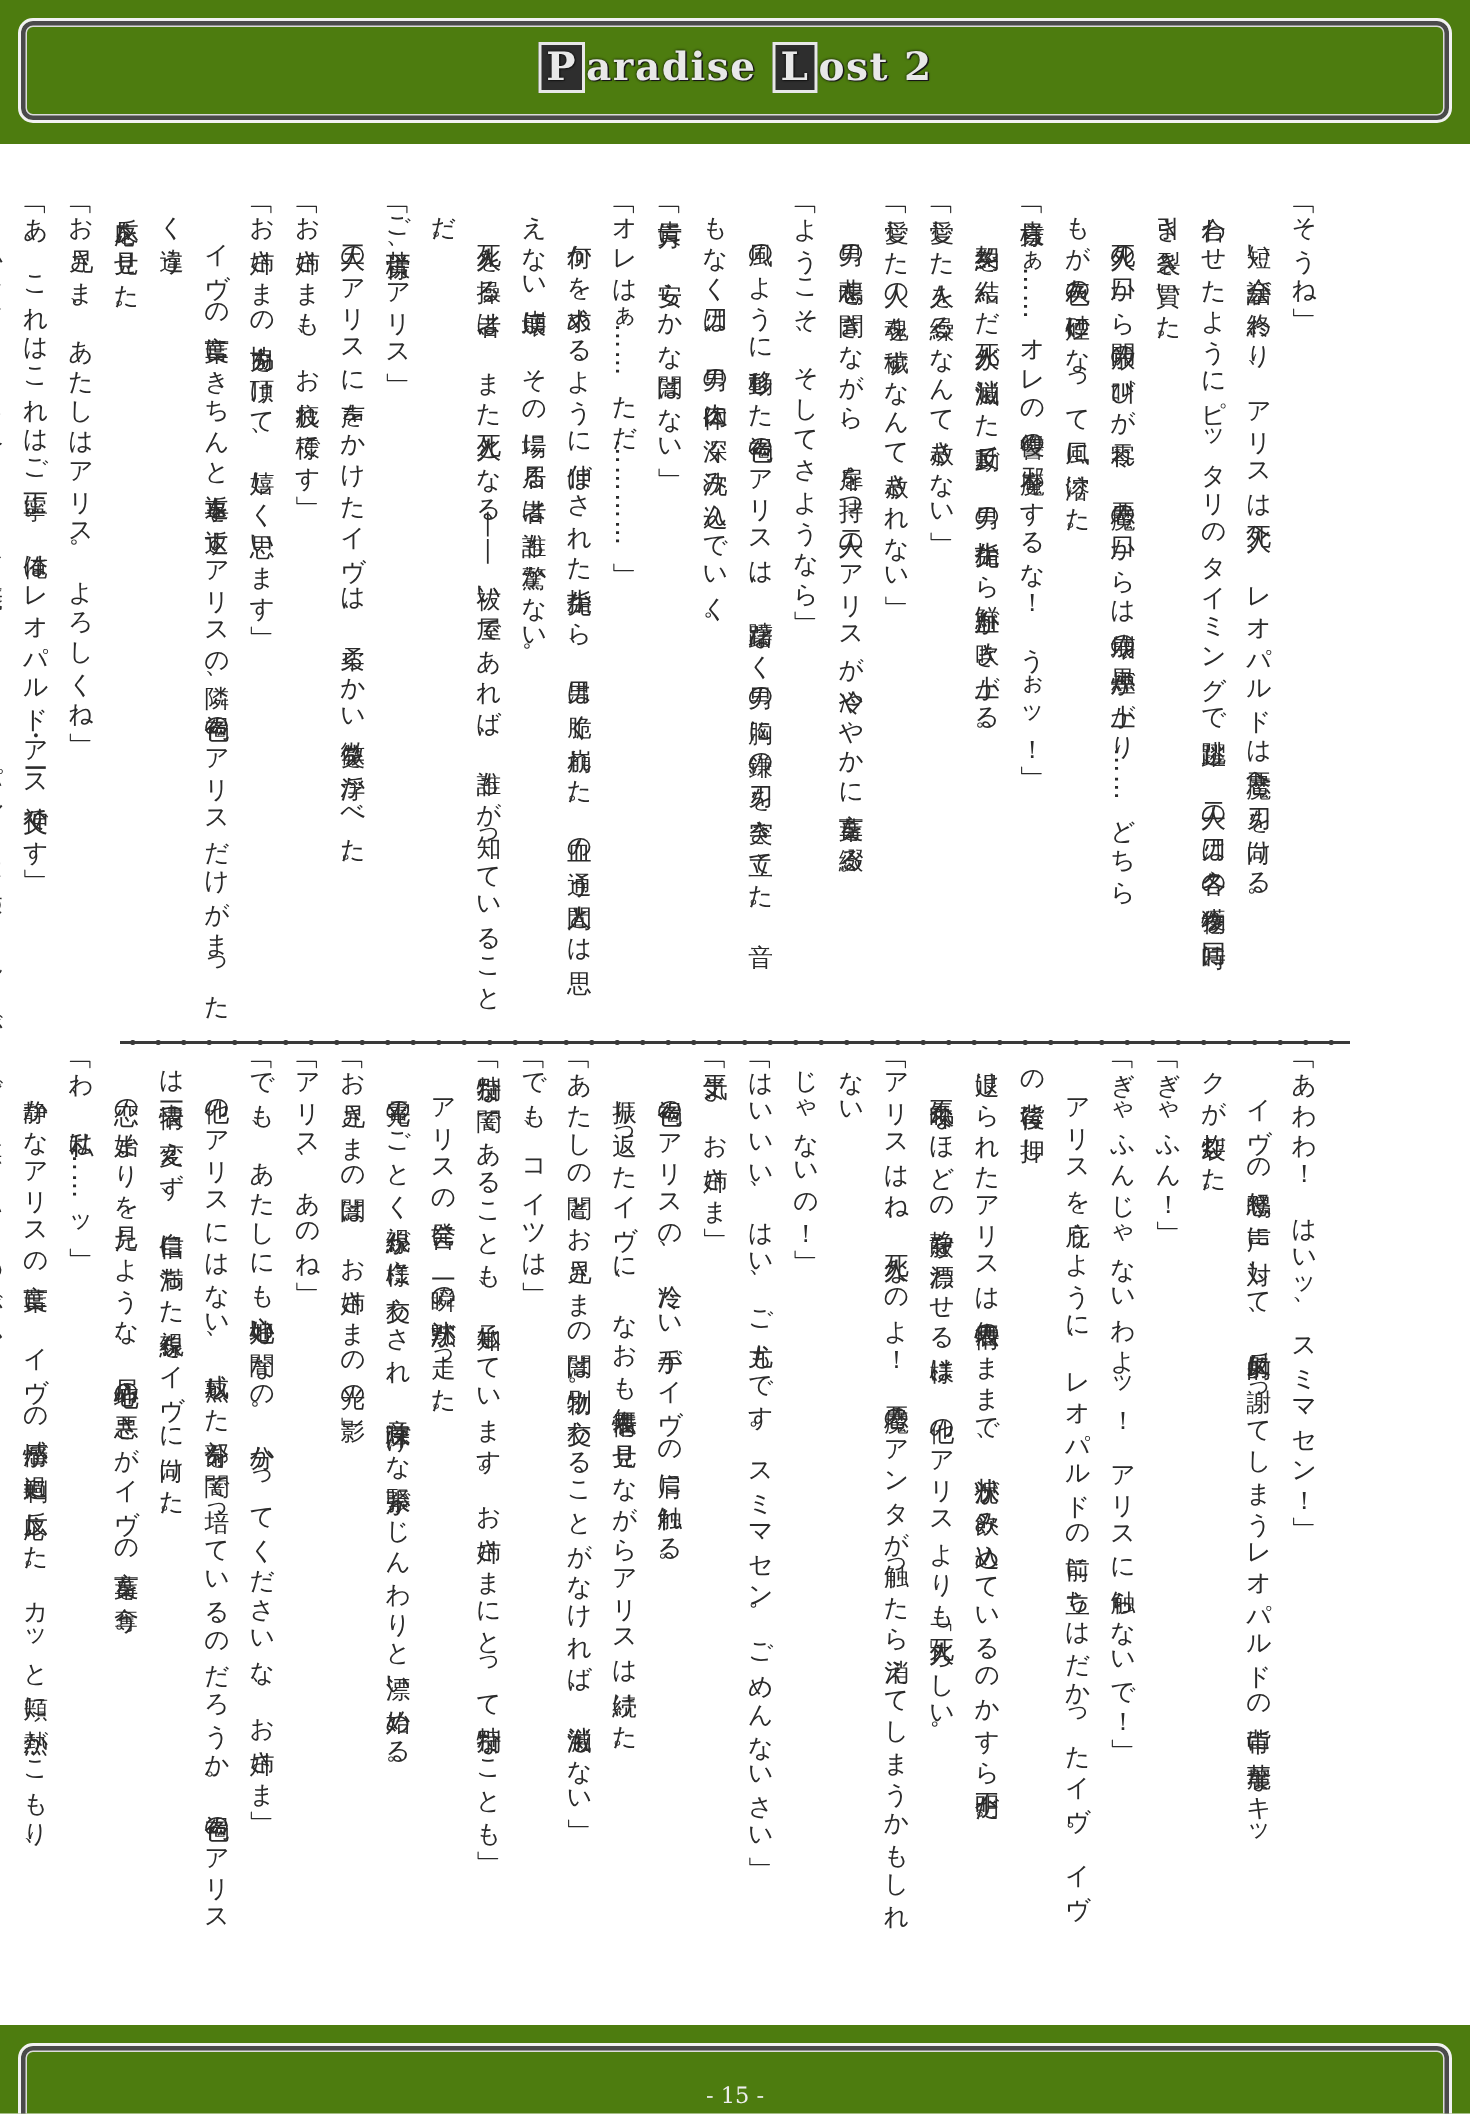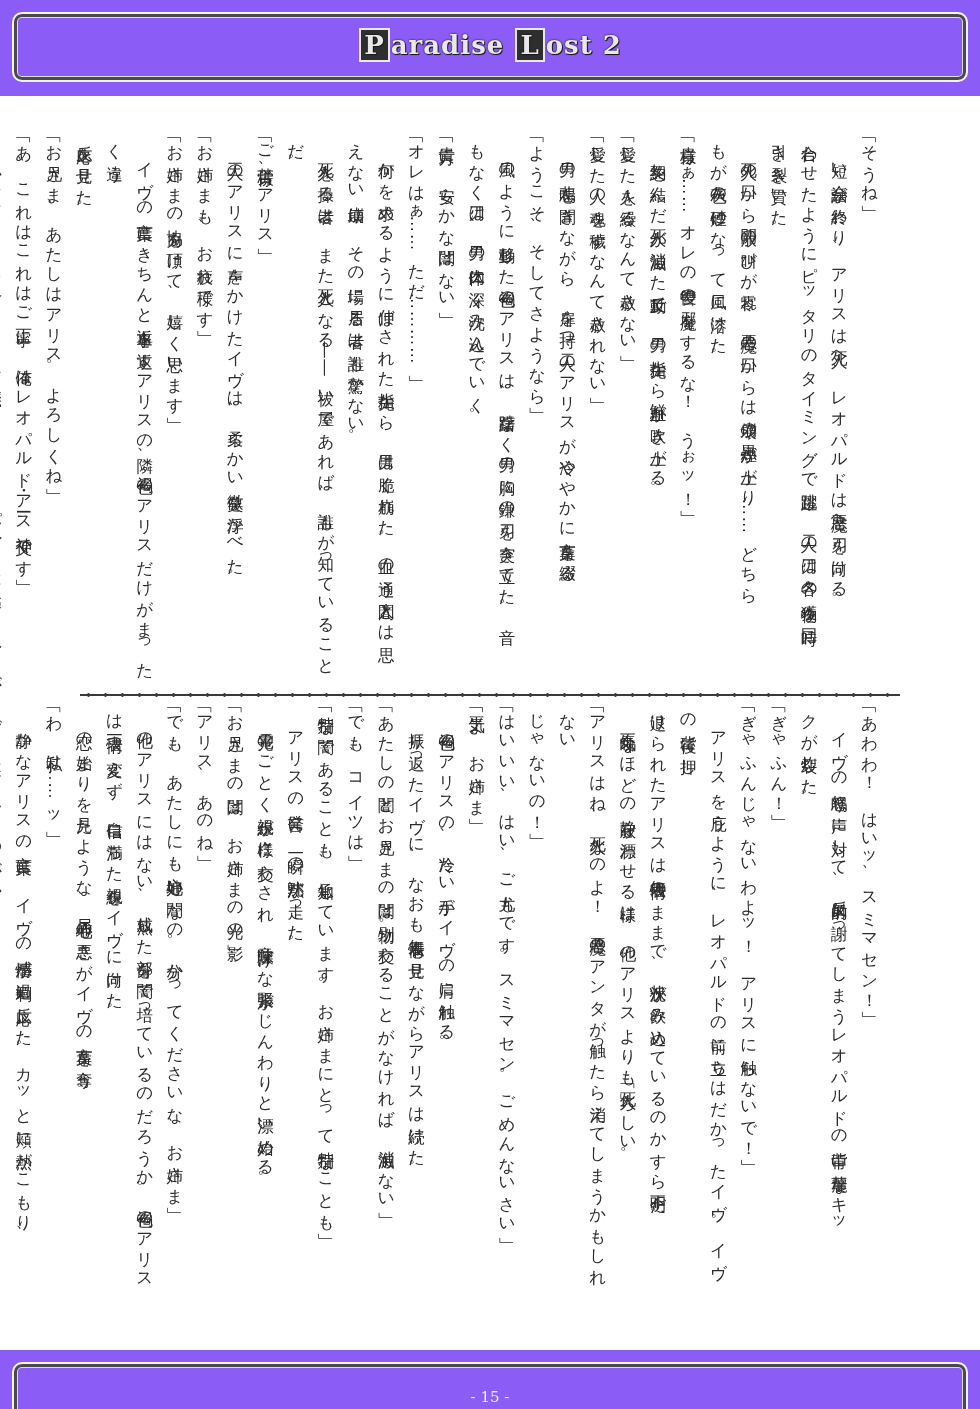--- a/index.html
+++ b/index.html
@@ -4,21 +4,21 @@
   <style>
     html, body { margin: 0; padding: 0; }
     body {
       width: 980px; height: 1409px; background: #ffffff;
       position: relative; overflow: hidden;
       font-family: "DejaVu Sans", sans-serif;
       color: #2a2a2a;
     }
     .band {
       position: absolute; left: 0; width: 980px;
-      background: #8b5cf6;
+      background: #4d7c0f;
     }
     .band.top { top: 0; height: 96px; }
     .band.bottom { top: 1350px; height: 122px; }
     .frame {
       position: absolute; left: 12px; right: 12px;
       border: 2px solid #f2f2f2;
       border-radius: 10px;
       box-shadow: inset 0 0 0 3px #4a4a4a, inset 0 0 0 4px #dcdcdc;
     }
     .band.top .frame { top: 12px; height: 66px; }

